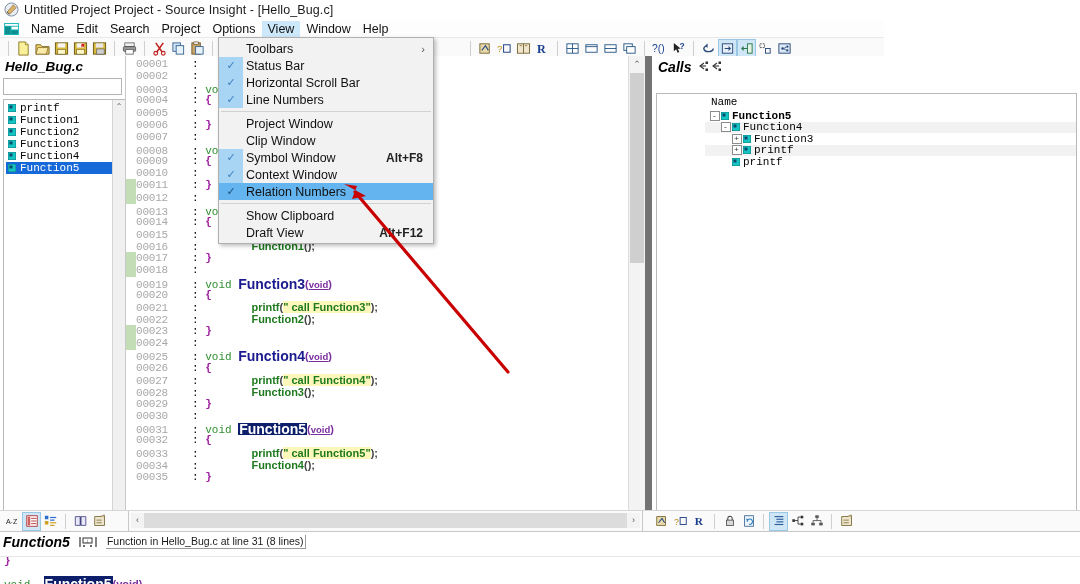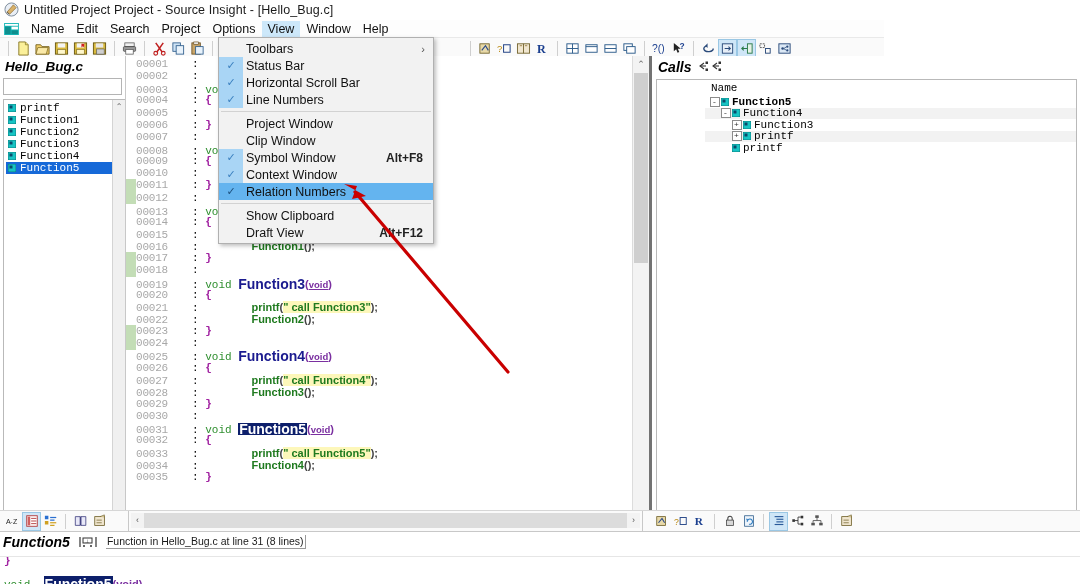--- a/index.html
+++ b/index.html
@@ -58,21 +58,21 @@
            font-family:"Liberation Mono", monospace;font-size:11px;color:#000;}
   .sym-row.selected{background:#1669d8;color:#fff;}
   .sym-ico{width:8px;height:8px;flex:0 0 auto;}
   .sym-scroll{position:absolute;right:0;top:0;width:12px;height:100%;background:#f0f0f0;
               border-left:1px solid #d4d4d4;}
   .sym-scroll .arw{height:12px;display:flex;align-items:center;justify-content:center;
                    font-size:8px;color:#555;}
 
   
   .editor{flex:1;position:relative;background:#ffffff;overflow:hidden;
-          border-right:3px solid #737373;padding-left:7px;}
+          border-right:7px solid #737373;padding-left:7px;}
   .ed-inner{position:absolute;left:0;top:0;right:16px;bottom:0;overflow:hidden;}
   .gutter-change{position:absolute;left:0;top:0;width:10px;height:100%;background:#fff;}
   .chg{position:absolute;left:0;width:10px;background:#c3ddb6;}
   .code{position:absolute;left:10px;top:2px;right:0;
         font-family:"Liberation Mono", monospace;font-size:11px;line-height:12.15px;}
   .cl{display:flex;height:12.15px;white-space:pre;align-items:baseline;}
   .ln{color:#a8a8a8;width:56px;flex:0 0 auto;letter-spacing:-.2px;}
   .kw{color:#2f8f2f;}
   .fnbig{font-family:"Liberation Sans",sans-serif;font-weight:bold;font-size:14px;
          color:#1b1b8f;position:relative;top:1px;}
@@ -87,21 +87,21 @@
   .punct{color:#444;font-family:"Liberation Sans",sans-serif;font-weight:bold;font-size:11px;}
   .cmt{color:#3a9ad9;}
 
   .vscroll{position:absolute;right:0;top:0;width:16px;bottom:0;background:#f3f3f3;
            border-left:1px solid #dcdcdc;}
   .vscroll .vb{position:absolute;left:1px;right:1px;background:#cfcfcf;}
   .vscroll .arw{position:absolute;left:0;right:0;height:15px;display:flex;
                 align-items:center;justify-content:center;font-size:9px;color:#666;}
 
   
-  .rightpane{width:428px;height:100%;background:#ffffff;display:flex;flex-direction:column;}
+  .rightpane{width:428px;height:100%;background:#ffffff;display:flex;flex-direction:column;gap:14px;}
   .calls-head{display:flex;align-items:center;gap:6px;padding:3px 5px 4px 6px;}
   .calls-title{font-style:italic;font-weight:bold;font-size:14px;}
   .calls-body{flex:1;margin:0 3px 0 4px;border:1px solid #b9b9b9;background:#fff;
               font-family:"Liberation Mono", monospace;font-size:11px;overflow:hidden;padding-left:48px;}
   .calls-colhdr{padding:2px 0 2px 6px;font-size:11px;color:#000;background:#fff;}
   .tree-row{display:flex;align-items:center;height:11.5px;padding-left:4px;}
   .tree-row.alt{background:#f2f2f2;}
   .tree-row .tw{width:11px;height:11px;flex:0 0 auto;display:flex;align-items:center;justify-content:center;}
   .exp{width:8px;height:8px;border:1px solid #8c8c8c;background:#fff;
        font-size:8px;line-height:7px;text-align:center;color:#333;font-family:"Liberation Mono",monospace;}

